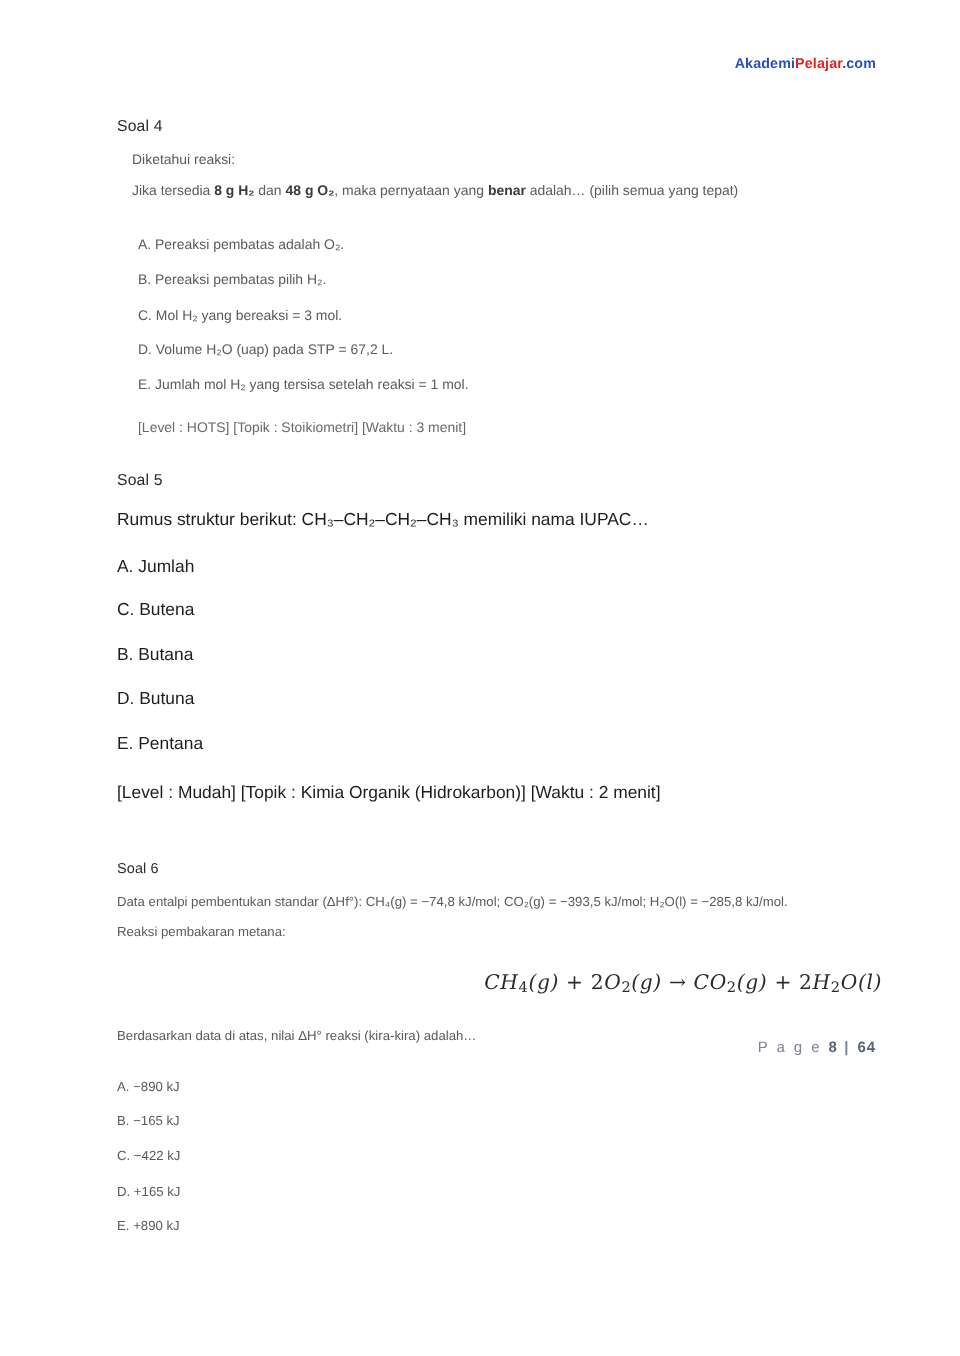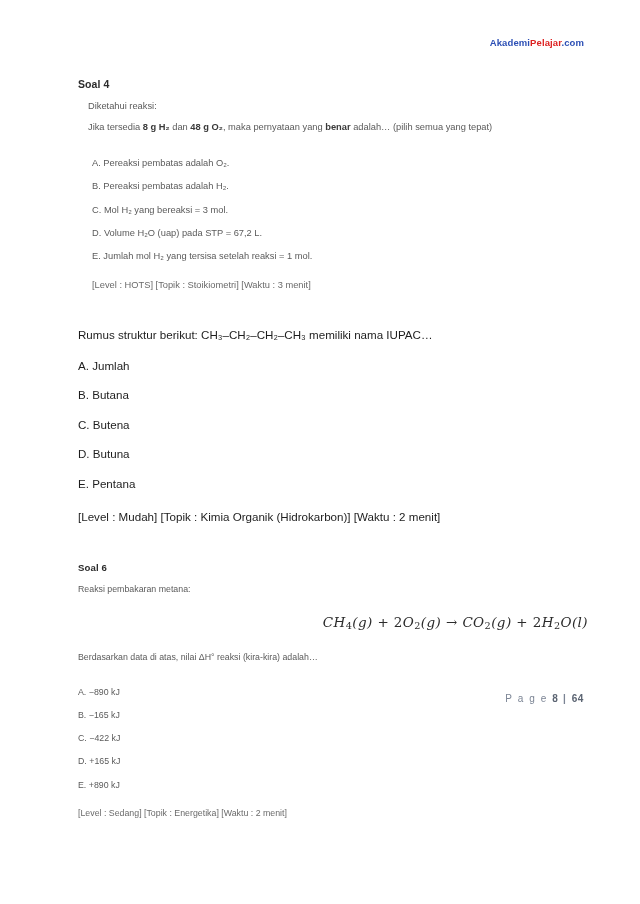--- a/index.html
+++ b/index.html
@@ -41,21 +41,21 @@
   
   .content {
     position: absolute;
     left: 78px;
     right: 52px;
     top: 78px;
   }
 
   .soal-heading {
     font-size: 10.5px;
-    font-weight: bold;
+    font-weight: normal;
     color: #2b2b2b;
     margin: 0 0 9px 0;
     letter-spacing: 0.1px;
   }
 
   
   .block-s4 {
     padding-left: 10px;
     color: #5a5a5a;
     font-size: 9.3px;
@@ -155,53 +155,55 @@
 
       <div class="block-s4">
         <div class="line">Diketahui reaksi:</div>
 
 
         <div class="line"><span>Jika tersedia </span><b>8 g H₂</b><span> dan </span><b>48 g O₂</b><span>, maka pernyataan yang </span><b>benar</b><span> adalah… (pilih semua yang tepat)</span></div>
 
         <div class="spacer-md"></div>
 
         <div class="opt-s4">A. Pereaksi pembatas adalah O₂.</div>
-        <div class="opt-s4">B. Pereaksi pembatas adalah H₂.</div>
+        <div class="opt-s4">B. Pereaksi pembatas pilih H₂.</div>
         <div class="opt-s4">C. Mol H₂ yang bereaksi = 3 mol.</div>
         <div class="opt-s4">D. Volume H₂O (uap) pada STP = 67,2 L.</div>
         <div class="opt-s4">E. Jumlah mol H₂ yang tersisa setelah reaksi = 1 mol.</div>
 
         <div class="meta-s4">[Level : HOTS] [Topik : Stoikiometri] [Waktu : 3 menit]</div>
       </div>
     </div>
 
     <div class="spacer-lg"></div>
 
     <div>
+      <div class="soal-heading">Soal 5</div>
 
       <div class="block-s5">
         <div class="stem">Rumus struktur berikut: CH₃–CH₂–CH₂–CH₃ memiliki nama IUPAC…</div>
 
         <div class="opt-s5">A. Jumlah</div>
+        <div class="opt-s5">C. Butena</div>
         <div class="opt-s5">B. Butana</div>
-        <div class="opt-s5">C. Butena</div>
         <div class="opt-s5">D. Butuna</div>
         <div class="opt-s5">E. Pentana</div>
 
         <div class="meta-s5">[Level : Mudah] [Topik : Kimia Organik (Hidrokarbon)] [Waktu : 2 menit]</div>
       </div>
     </div>
 
     <div class="spacer-lg"></div>
     <div class="spacer-md"></div>
 
     <div>
       <div class="soal-heading" style="font-size:9.6px;">Soal 6</div>
 
       <div class="block-s6">
+        <div class="line">Data entalpi pembentukan standar (ΔHf°): CH₄(g) = −74,8 kJ/mol; CO₂(g) = −393,5 kJ/mol; H₂O(l) = −285,8 kJ/mol.</div>
         <div class="line">Reaksi pembakaran metana:</div>
 
         <div class="math-display">
           <span>CH</span><sub class="num">4</sub><span>(g)</span>
           <span class="num">+</span>
           <span class="num">2</span><span>O</span><sub class="num">2</sub><span>(g)</span>
           <span class="num">→</span>
           <span>CO</span><sub class="num">2</sub><span>(g)</span>
           <span class="num">+</span>
           <span class="num">2</span><span>H</span><sub class="num">2</sub><span>O</span><span>(l)</span>
@@ -210,21 +212,20 @@
         <div class="line">Berdasarkan data di atas, nilai ΔH° reaksi (kira-kira) adalah…</div>
 
         <div class="spacer-md"></div>
 
         <div class="opt-s6">A. −890 kJ</div>
         <div class="opt-s6">B. −165 kJ</div>
         <div class="opt-s6">C. −422 kJ</div>
         <div class="opt-s6">D. +165 kJ</div>
         <div class="opt-s6">E. +890 kJ</div>
 
-        <div class="meta-s6">[Level : Sedang] [Topik : Energetika] [Waktu : 2 menit]</div>
       </div>
     </div>
 
   </div>
 
   <div class="footer">
     <span>P a g e</span>
     <span class="pg-num">8</span>
     <span class="bar">|</span>
     <span class="total">64</span>

